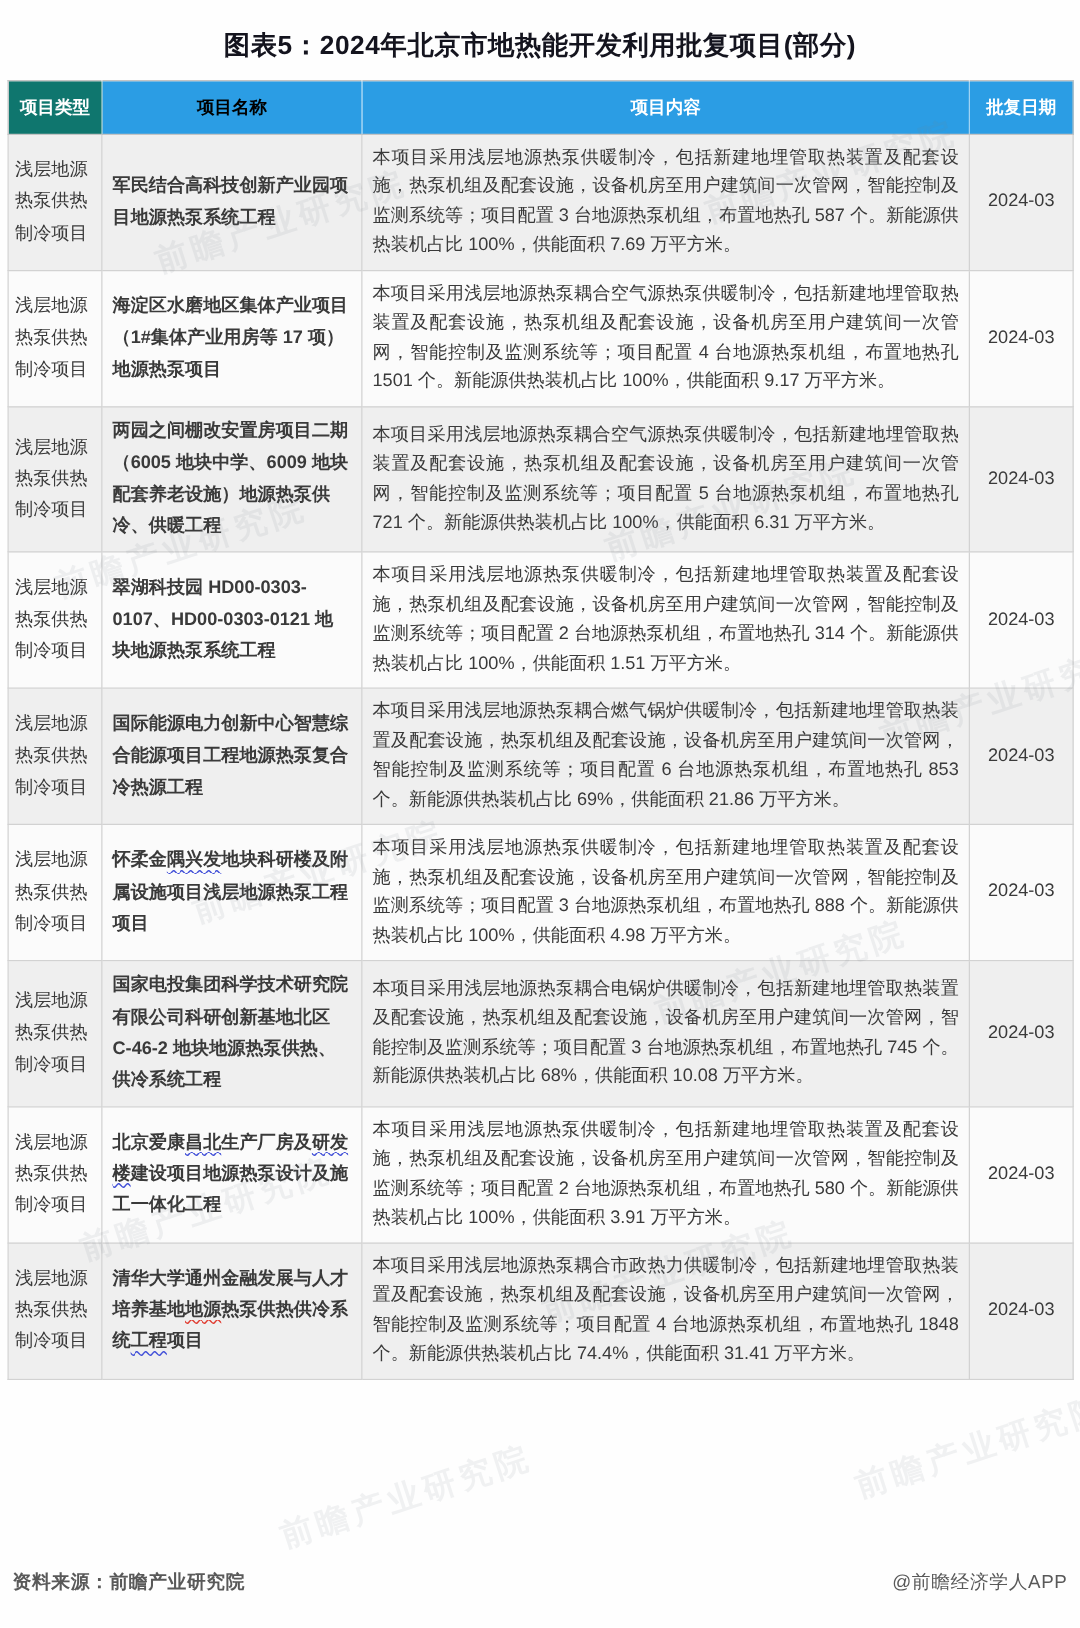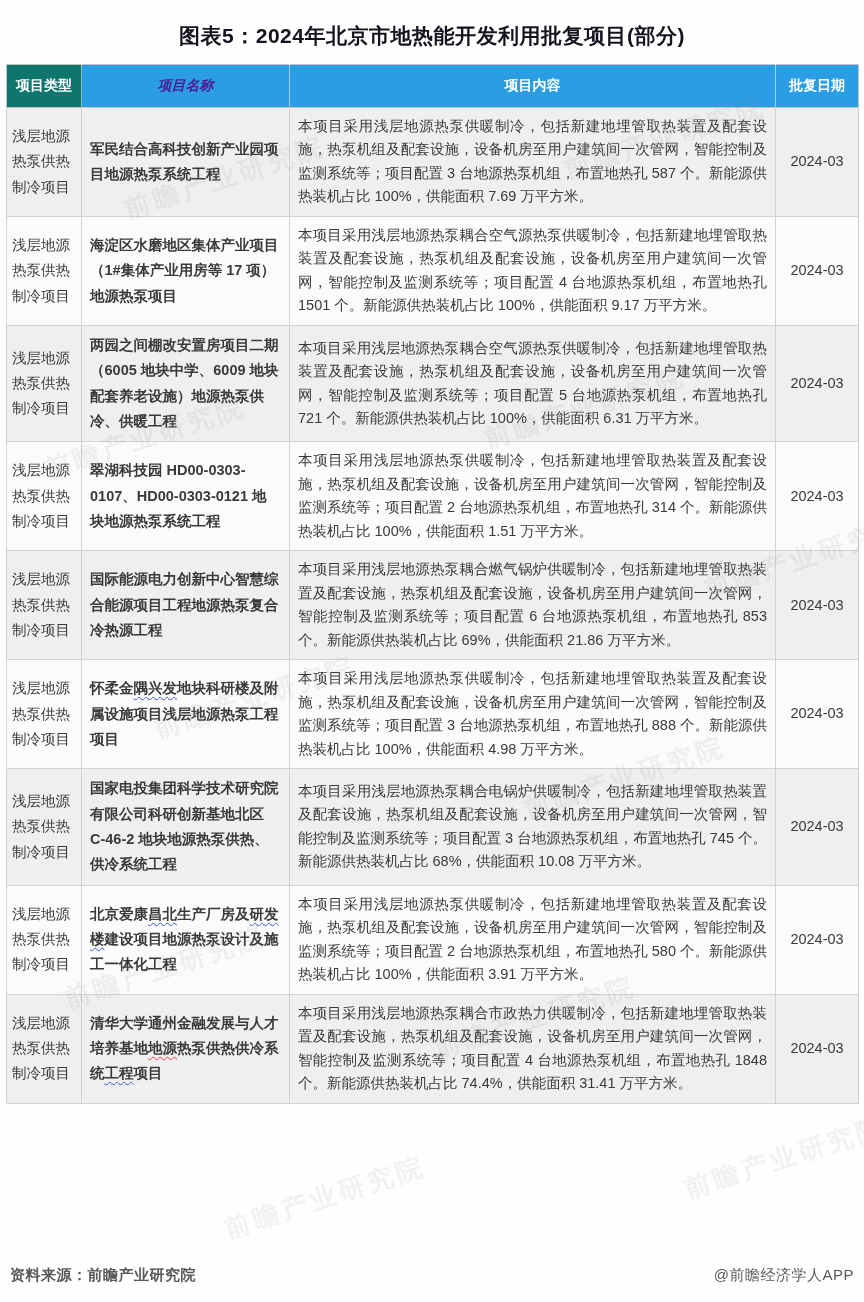--- a/index.html
+++ b/index.html
@@ -36,21 +36,21 @@
   tbody tr:nth-child(odd){background:#efefef;}
   tbody tr:nth-child(even){background:#fbfbfb;}
   td.cell-type{padding:7px 5px;line-height:1.75;}
   td.cell-name{line-height:1.75;font-weight:bold;}
   td.cell-content{text-align:justify;}
   td.cell-date{text-align:center;padding:7px 3px;font-size:14.5px;}
   .wavy-blue{text-decoration:underline wavy #4250d8;text-decoration-thickness:1px;text-underline-offset:3px;}
   .wavy-red{text-decoration:underline wavy #e03c31;text-decoration-thickness:1px;text-underline-offset:3px;}
   .footer{
     position:absolute;left:0;bottom:0;width:100%;height:46px;
-    display:flex;align-items:center;justify-content:space-between;
+    display:flex;align-items:flex-start;justify-content:space-between;
     box-sizing:border-box;padding:0 10px 8px 10px;
     font-size:15px;color:#595959;
   }
   .footer .src{font-weight:bold;letter-spacing:.5px;}
   .footer .brand{letter-spacing:.5px;}
   .watermarks{position:absolute;inset:0;pointer-events:none;z-index:5;}
   .watermarks span{
     position:absolute;font-size:26px;color:rgba(120,125,135,.10);
     transform:rotate(-18deg);white-space:nowrap;letter-spacing:4px;font-weight:bold;
   }
@@ -65,21 +65,21 @@
   <table class="report">
     <colgroup>
       <col class="c-type">
         <col class="c-name">
         <col class="c-content">
         <col class="c-date">
     </colgroup>
     <thead>
       <tr>
           <th style="background: #0f766e; color: rgb(255, 255, 255);">项目类型</th>
-          <th style="background: rgb(43, 157, 228); color: #4c1d95; font-style: italic;">项目名称</th>
+          <th style="background: rgb(43, 157, 228); color: #000000;">项目名称</th>
           <th style="background: rgb(43, 157, 228); color: rgb(255, 255, 255);">项目内容</th>
           <th style="background: rgb(43, 157, 228); color: rgb(255, 255, 255);">批复日期</th>
         </tr>
     </thead>
     <tbody>
         <tr>
           <td class="cell-type">浅层地源热泵供热制冷项目</td>
           <td class="cell-name"><span>军民结合高科技创新产业园项目地源热泵系统工程</span></td>
           <td class="cell-content">本项目采用浅层地源热泵供暖制冷，包括新建地埋管取热装置及配套设施，热泵机组及配套设施，设备机房至用户建筑间一次管网，智能控制及监测系统等；项目配置 3 台地源热泵机组，布置地热孔 587 个。新能源供热装机占比 100%，供能面积 7.69 万平方米。</td>
           <td class="cell-date">2024-03</td>

